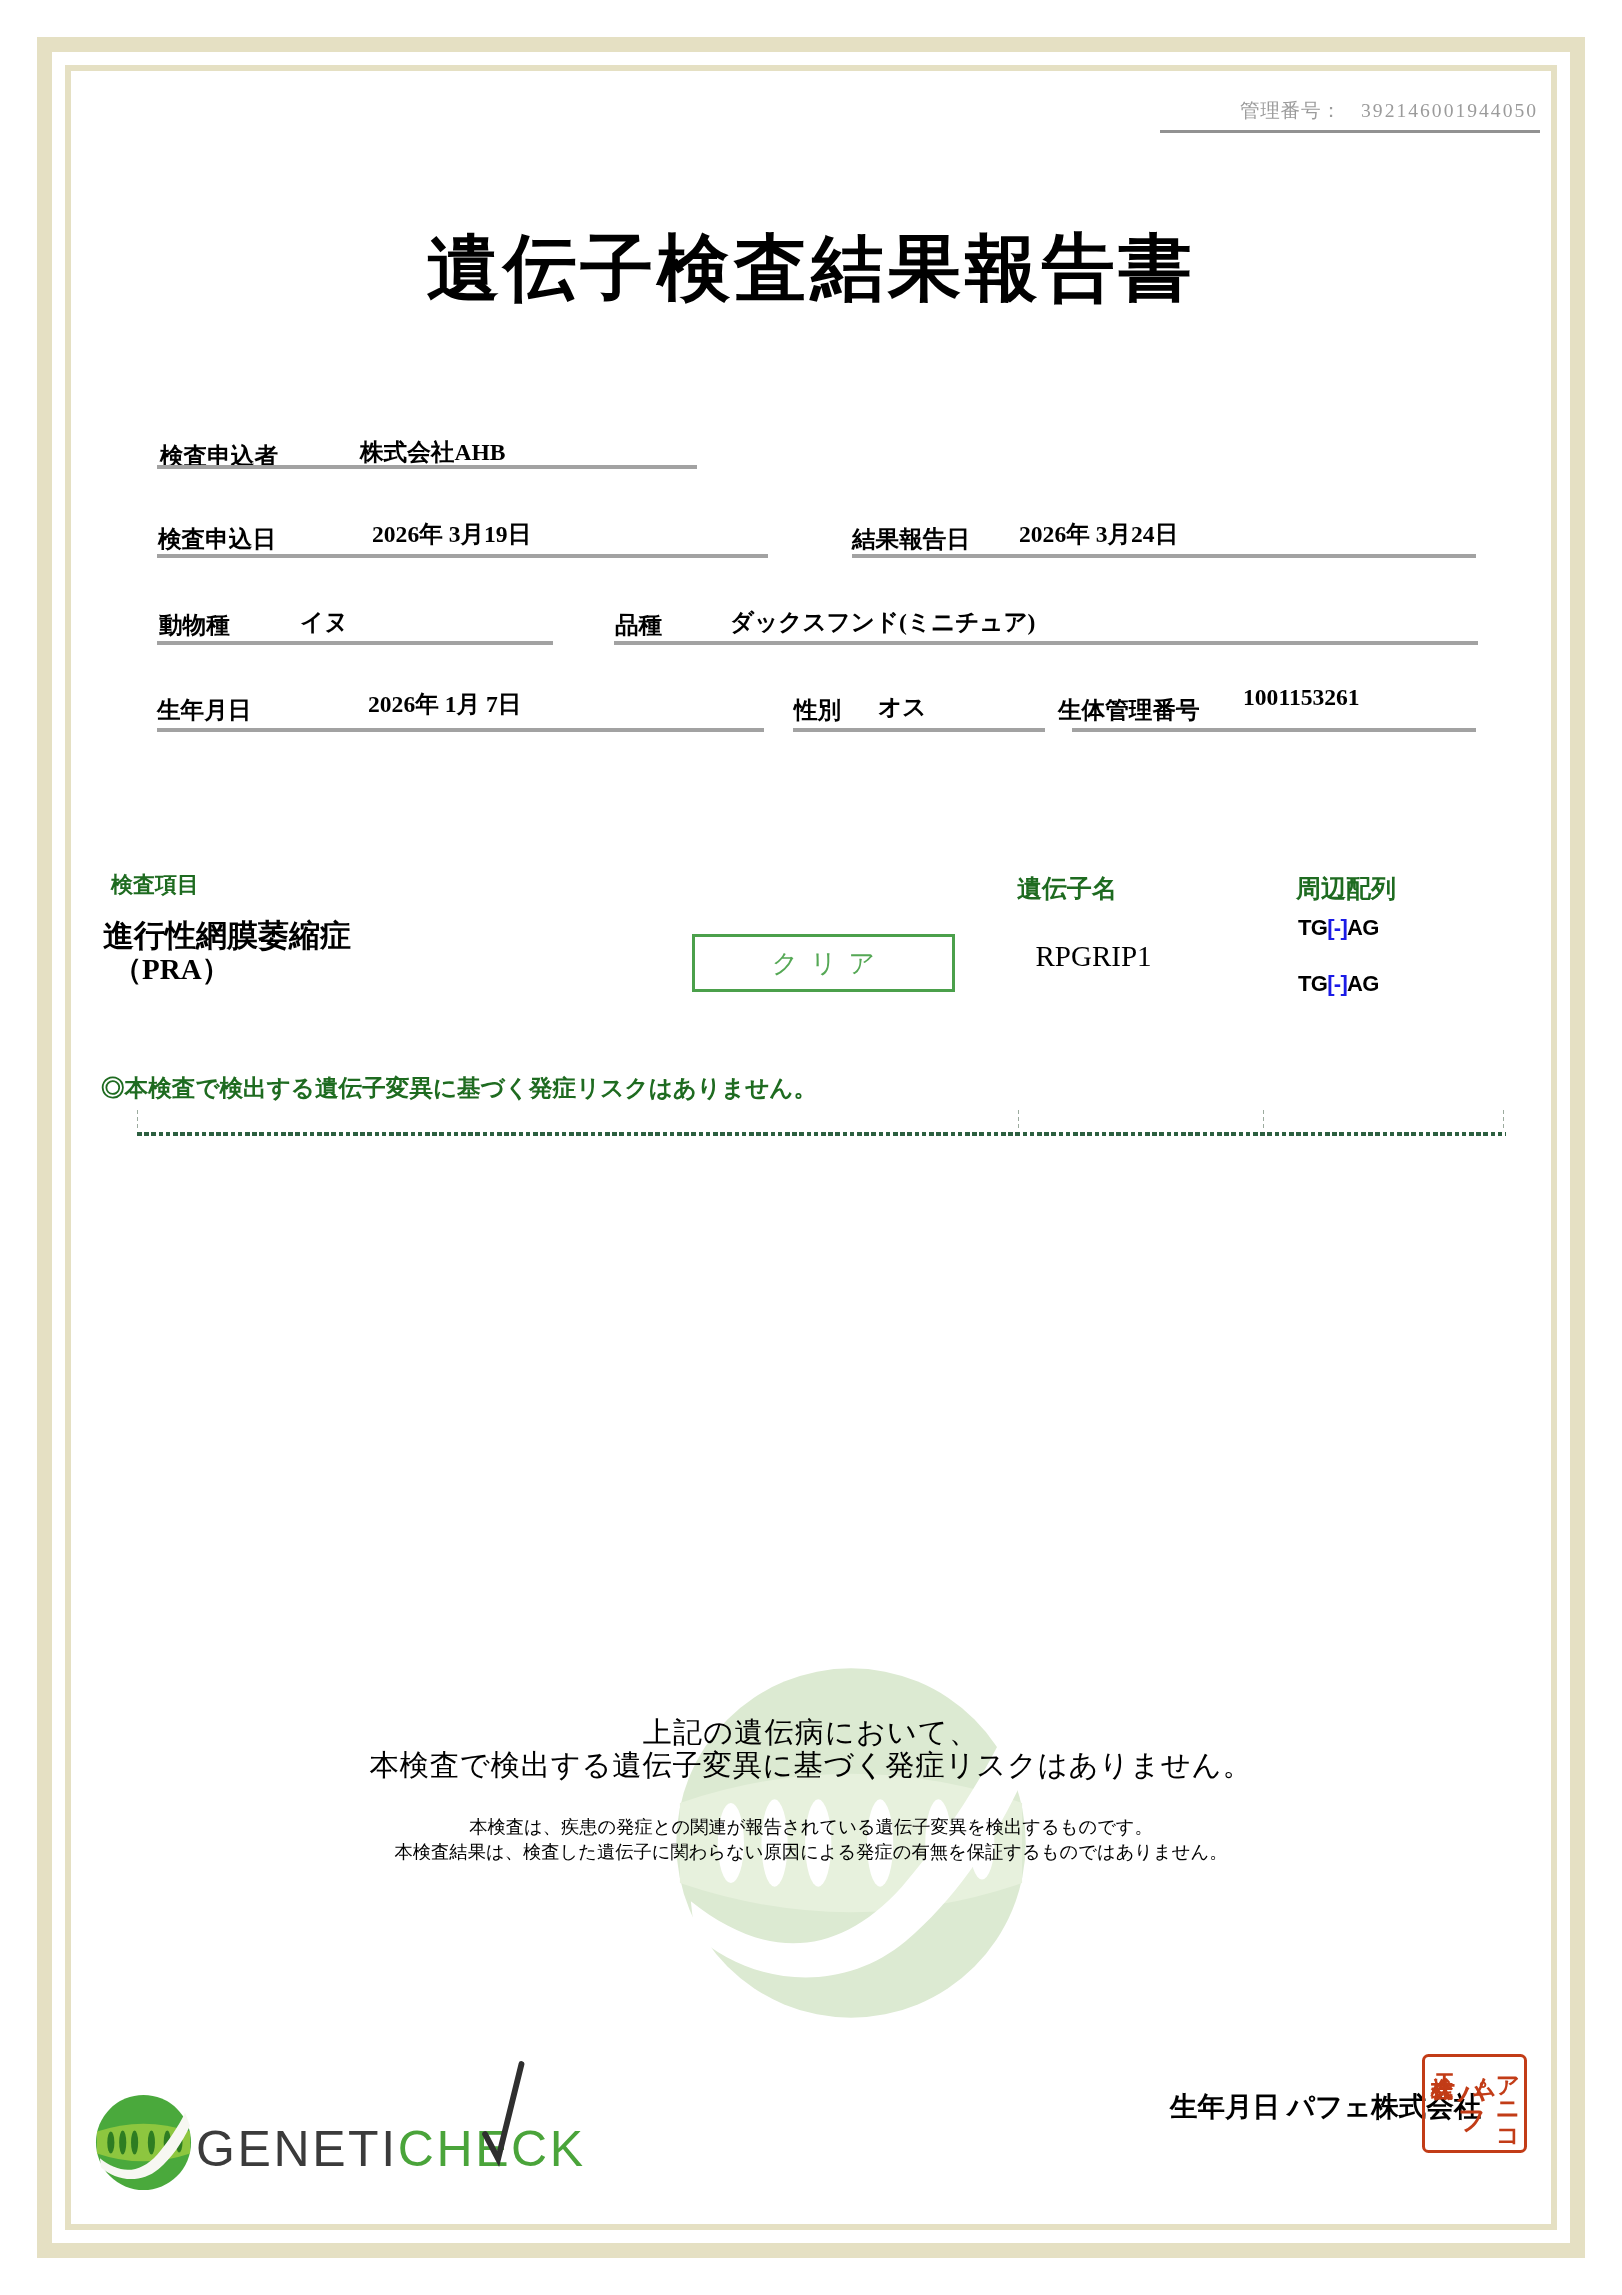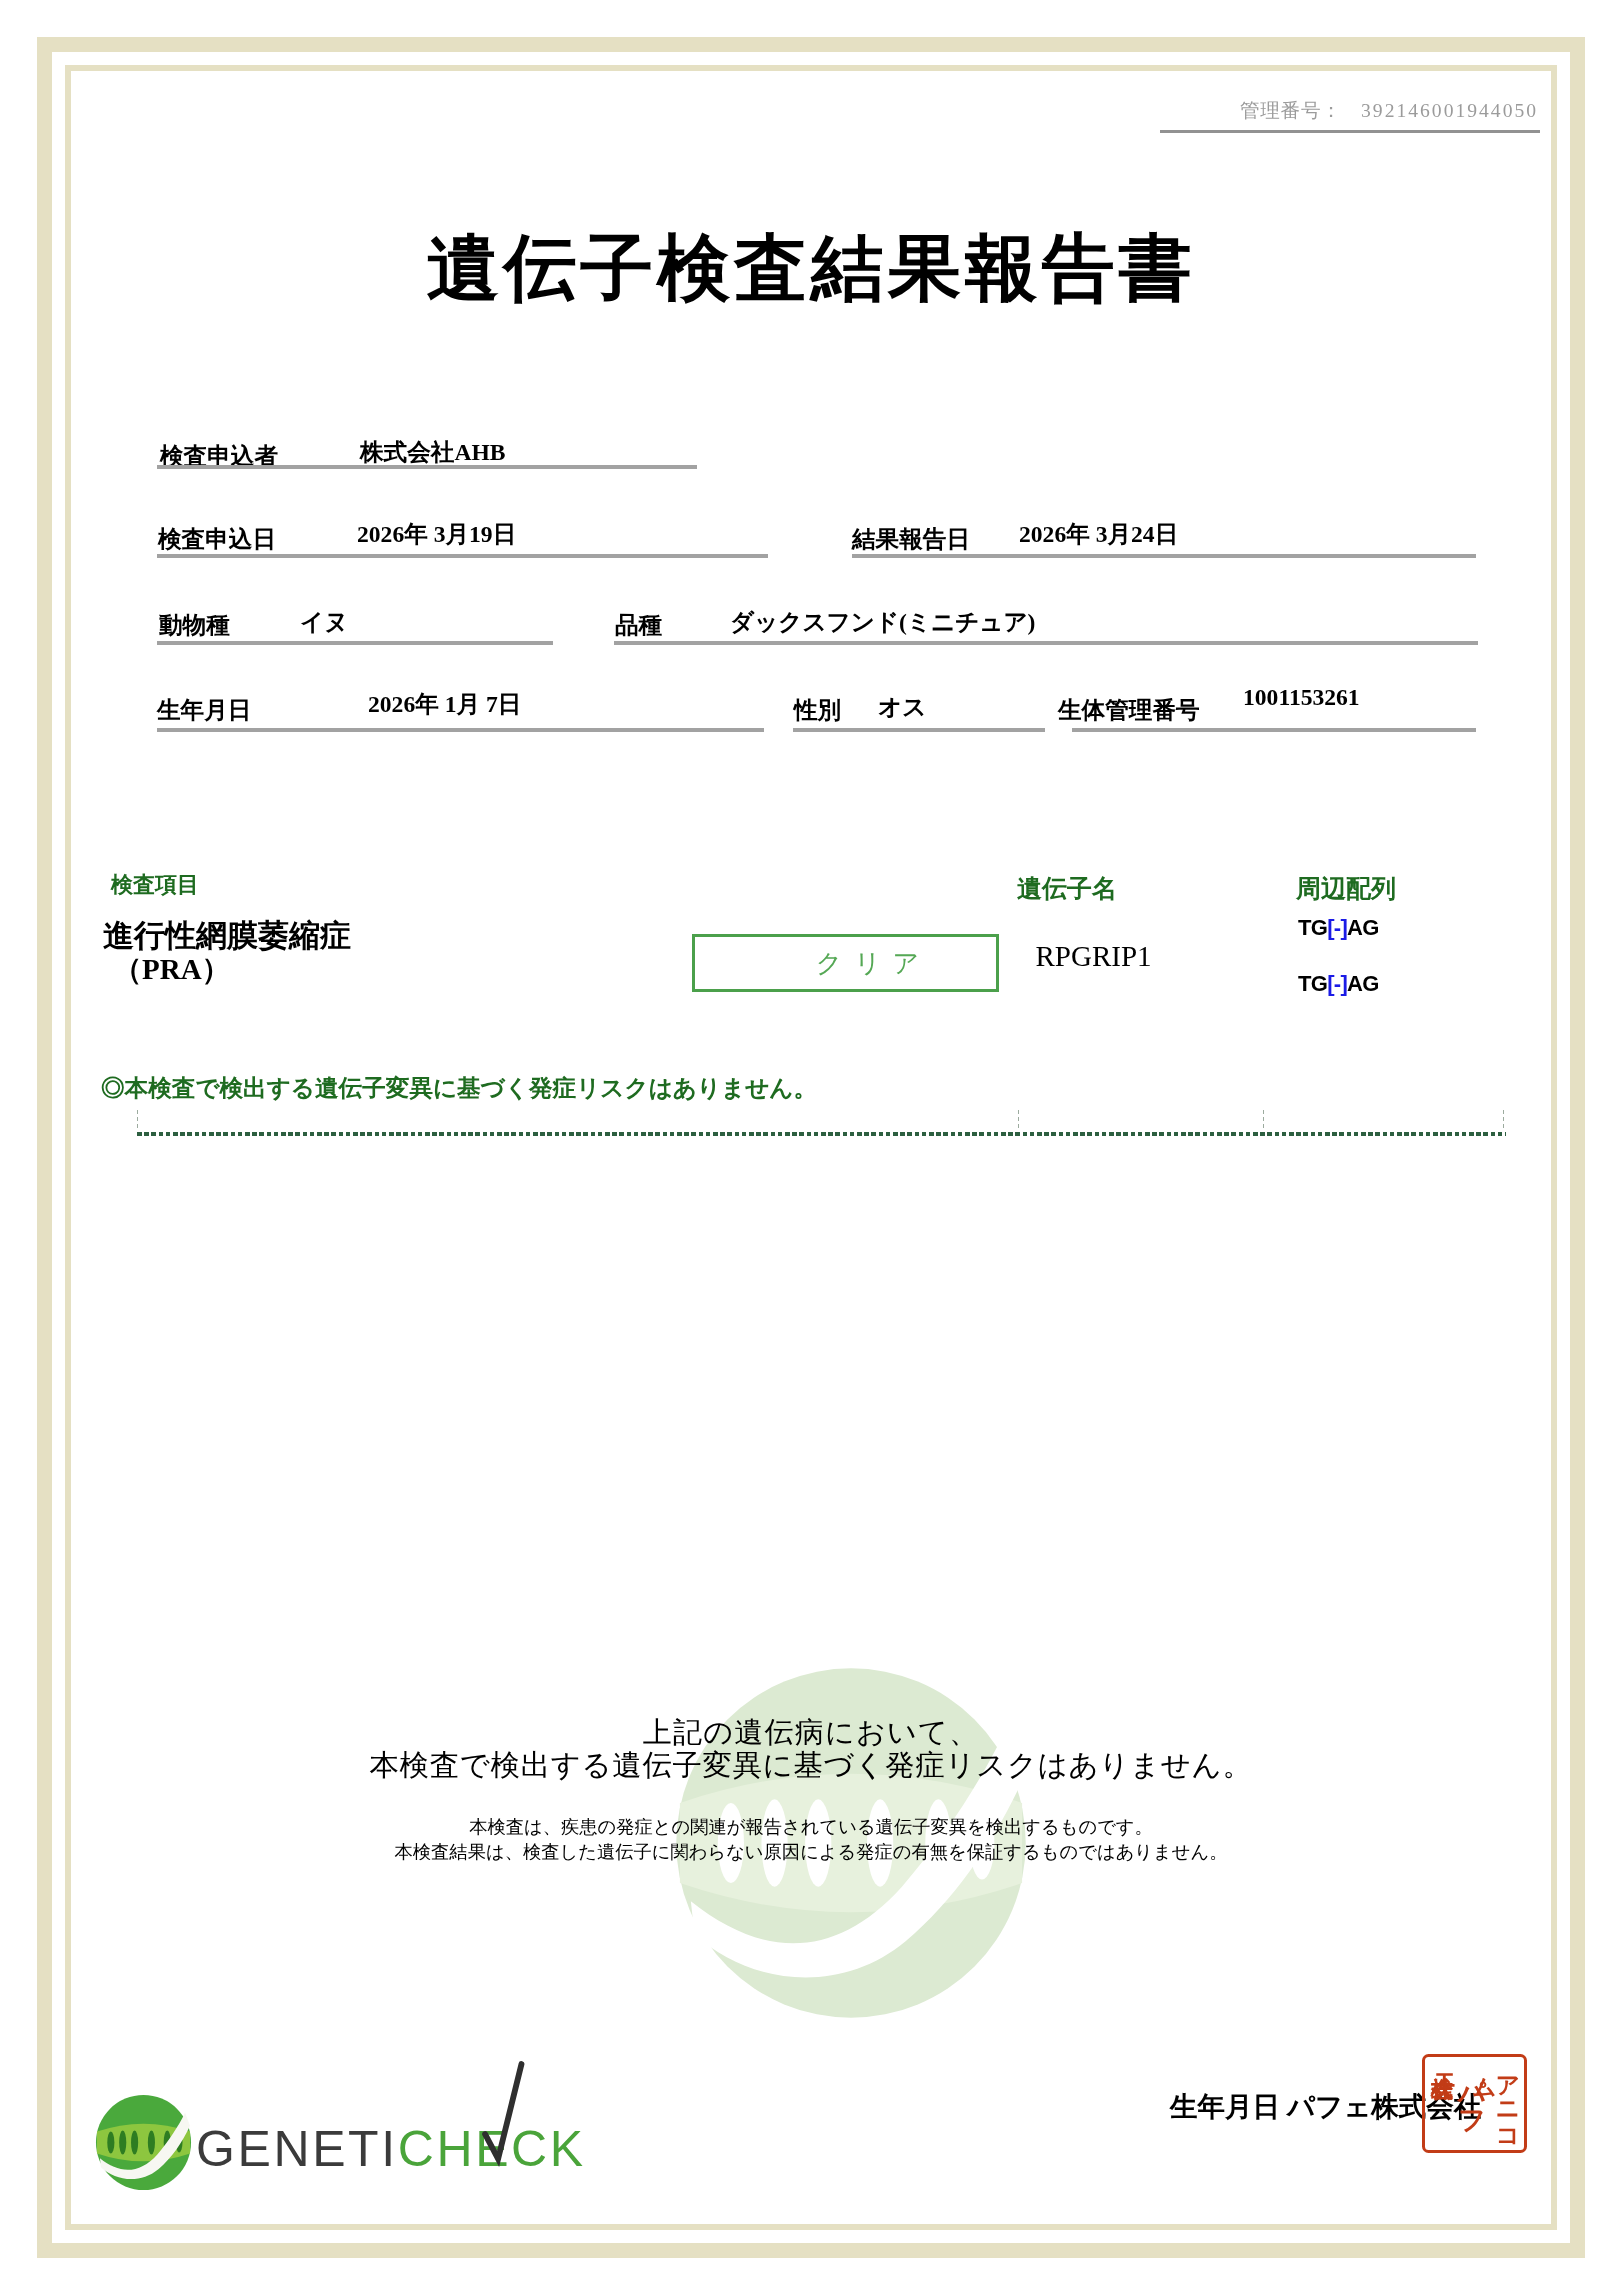--- a/index.html
+++ b/index.html
@@ -22,21 +22,21 @@
 
   
   .lab{font-size:23.6px;font-weight:bold;white-space:nowrap;}
   .val{font-size:23.6px;font-weight:bold;white-space:nowrap;}
 
   
   .green-h{color:#1e6b20;font-weight:bold;white-space:nowrap;}
   .disease{top:915px;left:103px;font-size:31px;font-weight:bold;white-space:nowrap;}
   .disease-abbr{top:950px;left:113px;font-size:29px;font-weight:bold;white-space:nowrap;}
   .result-box{top:934px;left:692px;width:257px;height:52px;border:3.3px solid #4ba04b;
-              display:flex;align-items:center;justify-content:center;padding-left:44px;}
+              display:flex;align-items:center;justify-content:center;}
   .result-box span{color:#55a855;font-size:26px;letter-spacing:11.8px;padding-left:11.8px;}
   .gene-name{top:940px;left:1028px;width:131px;text-align:center;font-size:29px;white-space:nowrap;}
   .seq{font-family:"Liberation Sans",sans-serif;font-size:22px;letter-spacing:-0.7px;white-space:nowrap;font-weight:bold;}
   .seq .mut{color:#1b1be6;font-weight:bold;}
   .desc{left:97px;font-size:21.6px;font-weight:bold;white-space:nowrap;}
   .risk{top:1072px;left:101px;font-size:23.6px;font-weight:bold;color:#1e6b20;white-space:nowrap;}
 
   
   .vdash{width:1.3px;top:1110px;height:22px;
          background:repeating-linear-gradient(to bottom,#9cab9f 0 3.9px,transparent 3.9px 7.2px);}
@@ -88,21 +88,21 @@
   </div>
   <div class="abs mgmt-ul"></div>
 
   <div class="abs title ser">遺伝子検査結果報告書</div>
 
   <div class="abs lab ser" style="top:440px;left:160px;">検査申込者</div>
   <div class="abs val ser" style="top:436px;left:360px;">株式会社AHB</div>
   <div class="abs ul" style="top:465px;left:157px;width:540px;"></div>
 
   <div class="abs lab ser" style="top:523px;left:158px;">検査申込日</div>
-  <div class="abs val ser" style="top:518px;left:357px;">2026年 3月19日</div>
+  <div class="abs val ser" style="top:518px;left:372px;">2026年 3月19日</div>
   <div class="abs ul" style="top:554px;left:157px;width:611px;"></div>
   <div class="abs lab ser" style="top:523px;left:852px;">結果報告日</div>
   <div class="abs val ser" style="top:518px;left:1019px;">2026年 3月24日</div>
   <div class="abs ul" style="top:554px;left:852px;width:624px;"></div>
 
   <div class="abs lab ser" style="top:609px;left:159px;">動物種</div>
   <div class="abs val ser" style="top:606px;left:300px;">イヌ</div>
   <div class="abs ul" style="top:641px;left:157px;width:396px;"></div>
   <div class="abs lab ser" style="top:609px;left:615px;">品種</div>
   <div class="abs val ser" style="top:606px;left:730px;">ダックスフンド(ミニチュア)</div>

